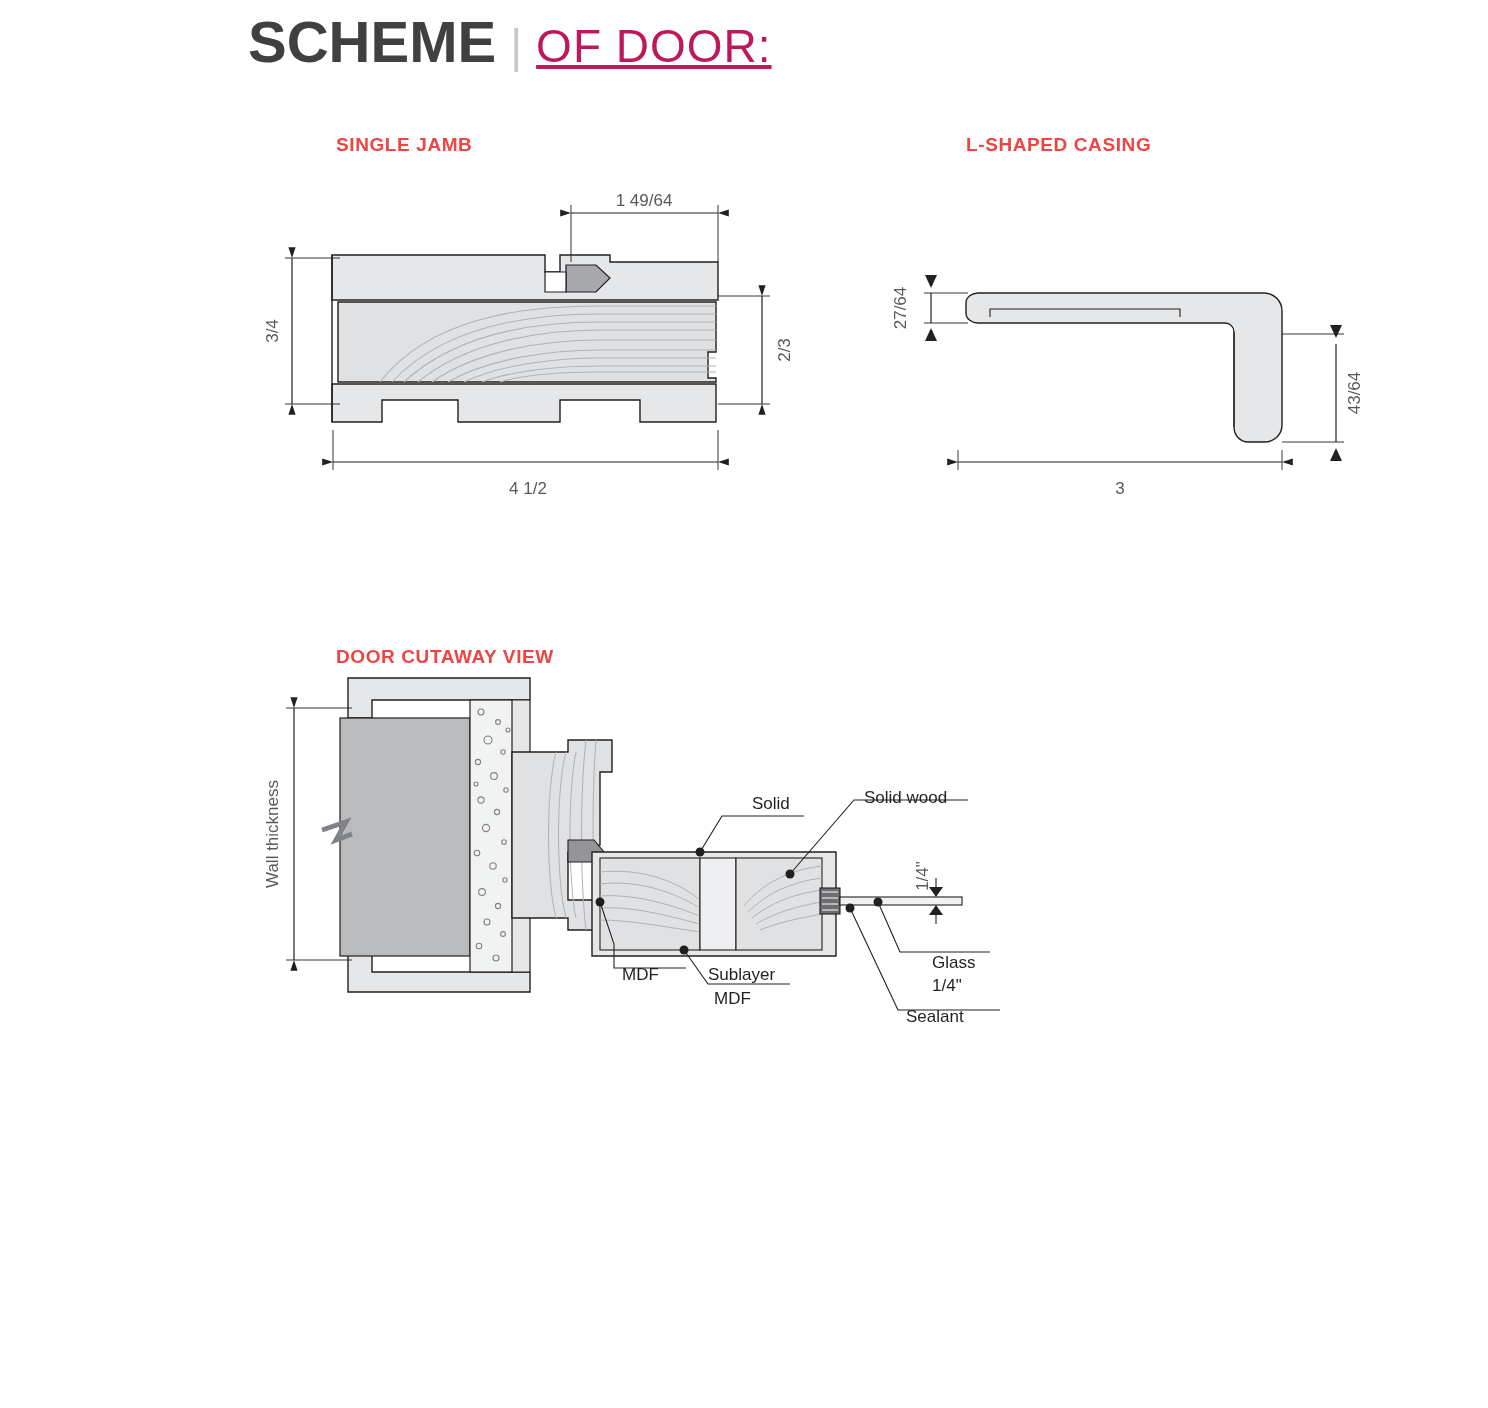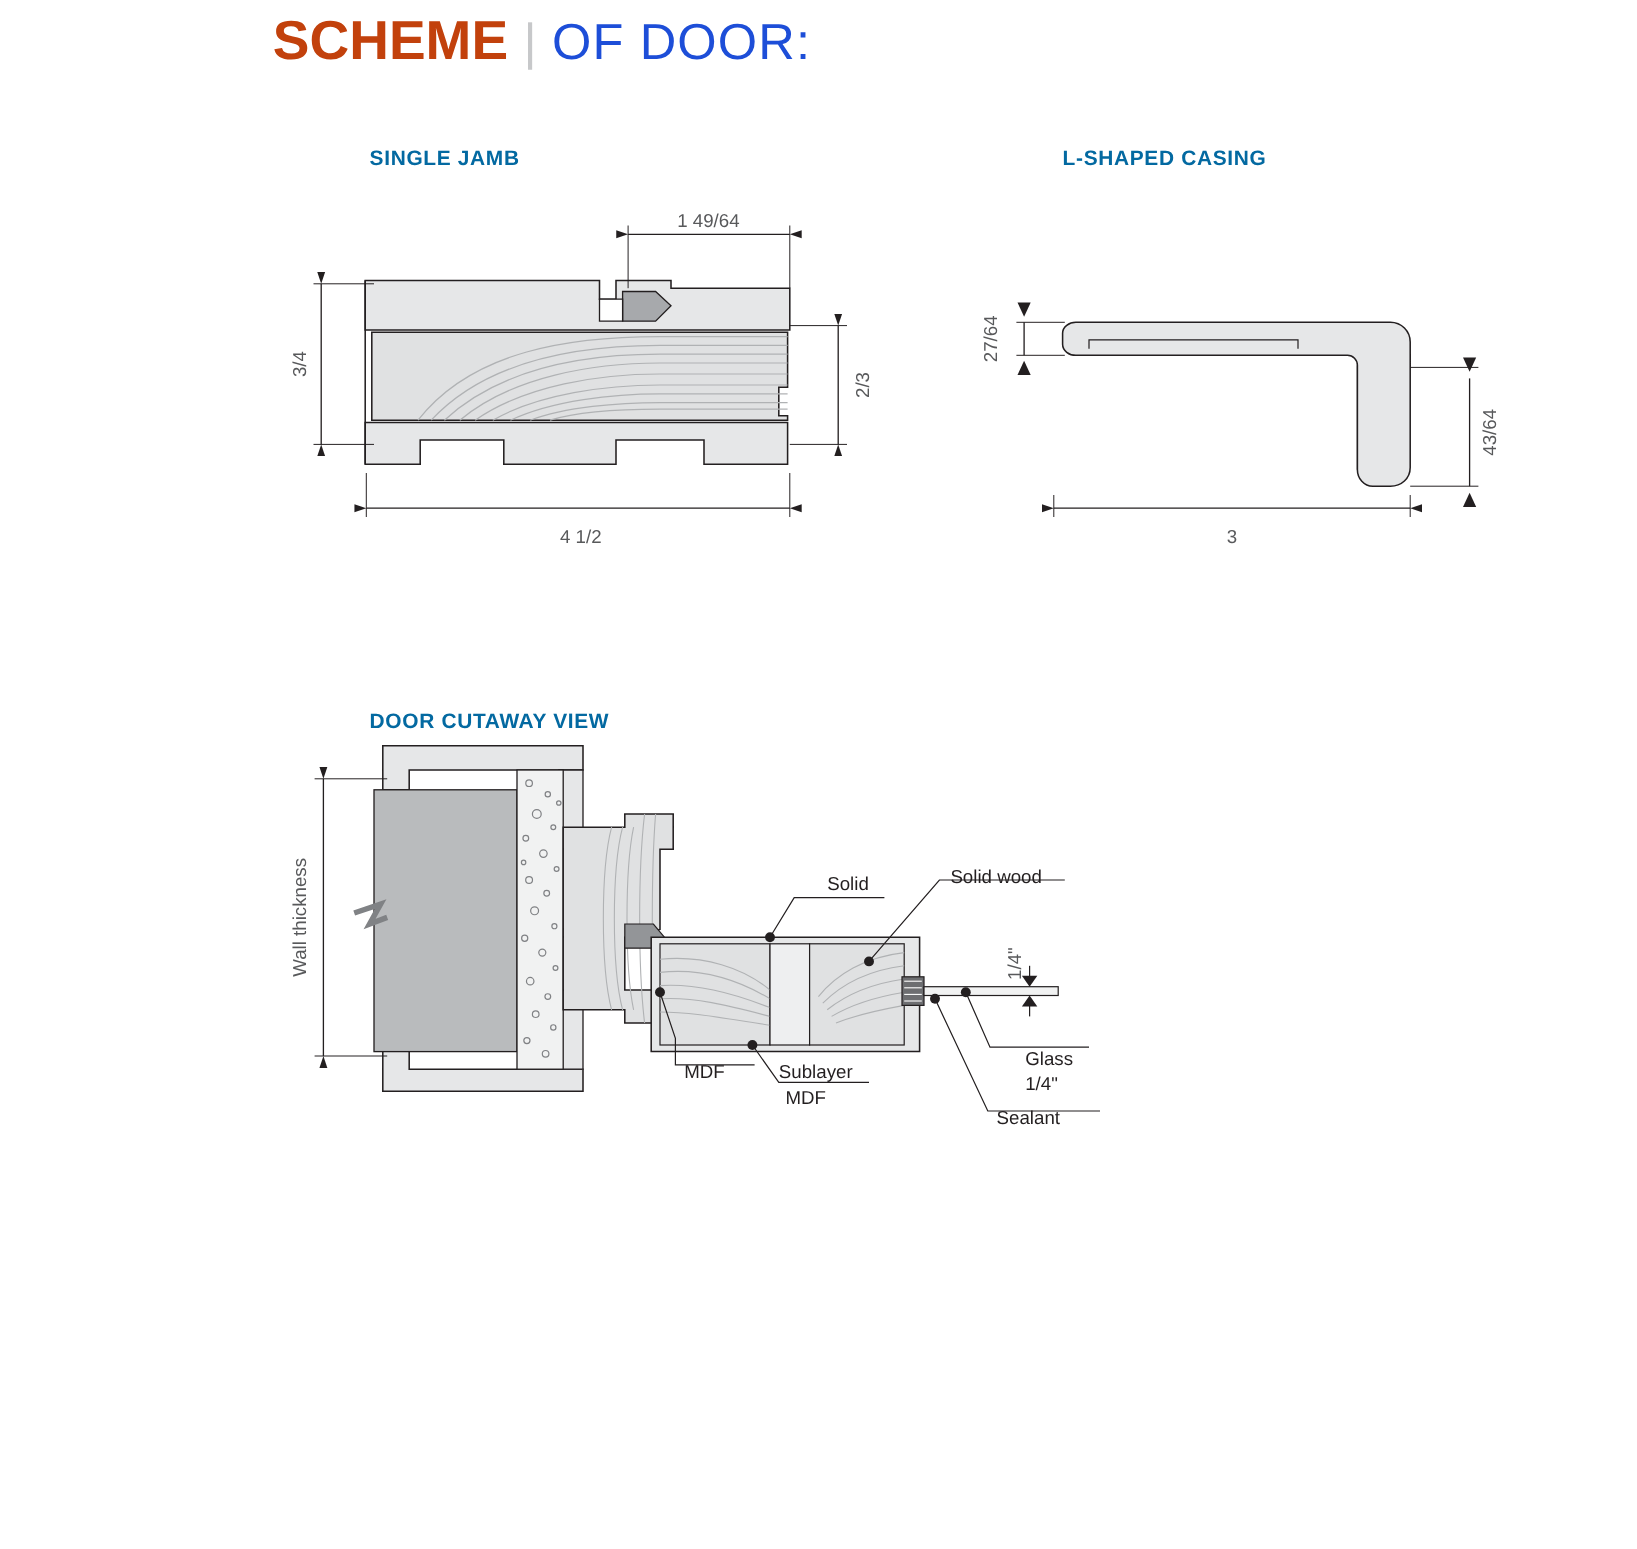--- a/index.html
+++ b/index.html
@@ -22,43 +22,44 @@
   
   .title-wrap {
     position: absolute;
     left: 248px;
     top: 8px;
     display: flex;
     align-items: baseline;
     white-space: nowrap;
   }
   .title-main {
-    font-size: 50px;
+    font-size: 58px;
     font-weight: bold;
-    color: #c2410c;
+    color: #404040;
     letter-spacing: 0px;
   }
   .title-sep {
     font-size: 46px;
     font-weight: 300;
     color: #c7c8ca;
     margin: 0 14px;
   }
   .title-sub {
     font-size: 46px;
     font-weight: normal;
-    color: #1d4ed8;
+    color: #be185d;
     letter-spacing: 1px;
+    text-decoration: underline;
   }
   
   .caption {
     position: absolute;
     font-size: 19px;
     font-weight: bold;
-    color: #0369a1;
+    color: #ef4444;
     letter-spacing: 0.6px;
   }
   #cap-jamb   { left: 336px; top: 134px; }
   #cap-casing { left: 955px; top: 134px; margin-left: 11px; }
   #cap-cutaway{ left: 336px; top: 646px; }
 
   
   svg.layer {
     position: absolute;
     left: 0;

